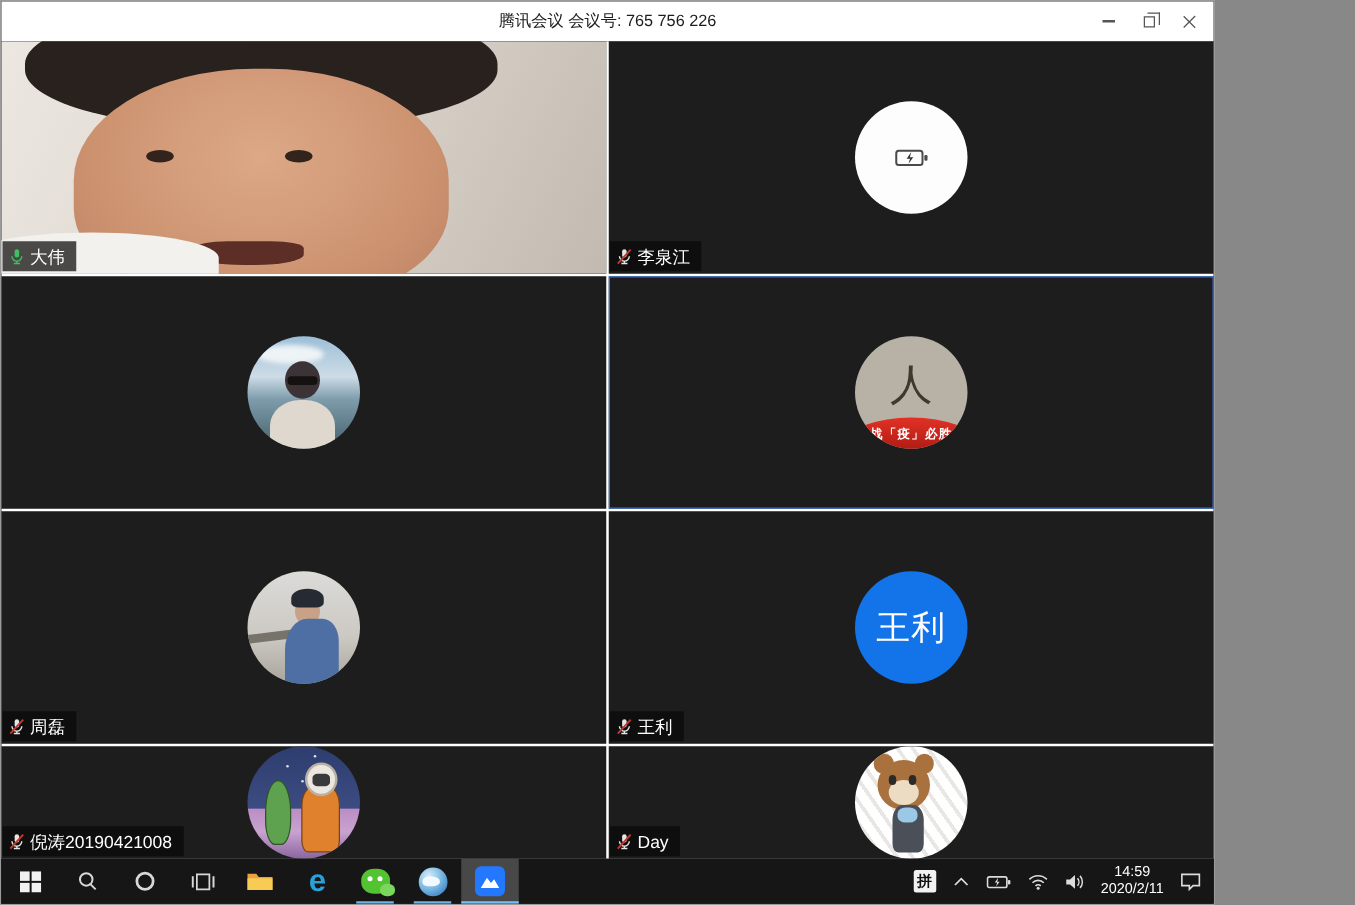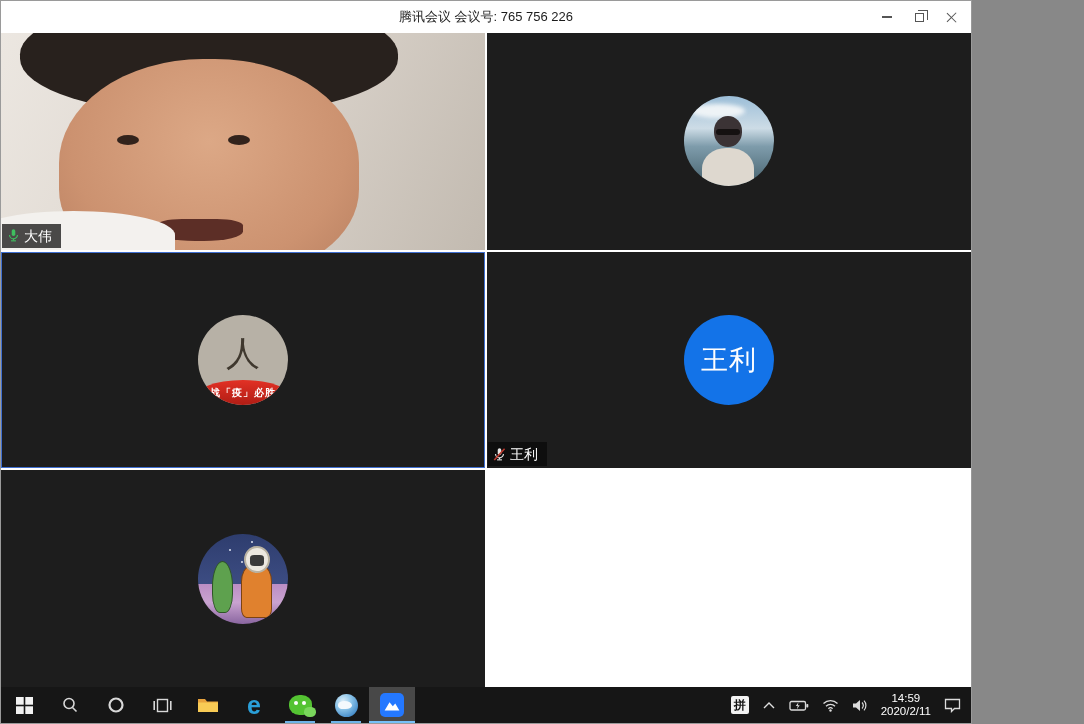--- a/index.html
+++ b/index.html
@@ -168,37 +168,66 @@
             <div class="shirt"></div>
         </div>
         <div class="nametag">
           <svg viewBox="0 0 16 16" width="15" height="15">
               <use href="#mic-on"></use>
             </svg>
           <span>大伟</span>
         </div>
       </div>
 
+      <div class="tile">
+        <div class="avatar av-white">
+          <svg width="27" height="15" viewBox="0 0 27 15">
+            <rect x="1" y="1.5" width="21" height="11.5" rx="2" fill="none" stroke="#4a4a4a" stroke-width="1.6"></rect>
+            <rect x="23.5" y="5" width="2.5" height="4.5" rx="1" fill="#4a4a4a"></rect>
+            <path d="M13 2.6 L9.3 8 L12 8 L10.8 12 L14.6 6.7 L11.9 6.7 Z" fill="#333"></path>
+          </svg>
+        </div>
+        <div class="nametag">
+          <svg viewBox="0 0 16 16" width="15" height="15">
+              <use href="#mic-muted"></use>
+            </svg>
+          <span>李泉江</span>
+        </div>
+      </div>
 
       <div class="tile">
         <div class="avatar av-lake">
           <div class="cloud"></div>
             <div class="head"></div>
             <div class="shades"></div>
             <div class="body"></div>
         </div>
       </div>
 
       <div class="tile selected">
         <div class="avatar av-ren">
           <span class="glyph">人</span>
           <div class="banner">战「疫」必胜</div>
         </div>
       </div>
 
+      <div class="tile">
+        <div class="avatar av-zhou">
+          <div class="roof"></div>
+            <div class="head"></div>
+            <div class="cap"></div>
+            <div class="body"></div>
+        </div>
+        <div class="nametag">
+          <svg viewBox="0 0 16 16" width="15" height="15">
+              <use href="#mic-muted"></use>
+            </svg>
+          <span>周磊</span>
+        </div>
+      </div>
 
       <div class="tile">
         <div class="avatar av-init">
           <span>王利</span>
         </div>
         <div class="nametag">
           <svg viewBox="0 0 16 16" width="15" height="15">
               <use href="#mic-muted"></use>
             </svg>
           <span>王利</span>
@@ -206,22 +235,46 @@
       </div>
 
       <div class="tile">
         <div class="avatar av-alien">
           <div class="stars"></div>
             <div class="alien"></div>
             <div class="astro"></div>
             <div class="helmet"></div>
             <div class="visor"></div>
         </div>
-      </div>
-
+        <div class="nametag">
+          <svg viewBox="0 0 16 16" width="15" height="15">
+              <use href="#mic-muted"></use>
+            </svg>
+          <span>倪涛20190421008</span>
+        </div>
+      </div>
+
+      <div class="tile">
+        <div class="avatar av-bear">
+          <div class="ear l"></div>
+            <div class="ear r"></div>
+            <div class="head"></div>
+            <div class="muzzle"></div>
+          <div class="eye l"></div>
+            <div class="eye r"></div>
+            <div class="body"></div>
+            <div class="mask"></div>
+        </div>
+        <div class="nametag">
+          <svg viewBox="0 0 16 16" width="15" height="15">
+              <use href="#mic-muted"></use>
+            </svg>
+          <span>Day</span>
+        </div>
+      </div>
 
     </div>
 
   </div>
 
   <div class="taskbar">
 
     <div class="tbtn">
       <svg width="17" height="17" viewBox="0 0 17 17">
         <rect x="0" y="0" width="7.7" height="7.7" fill="#f2f2f2"></rect>

